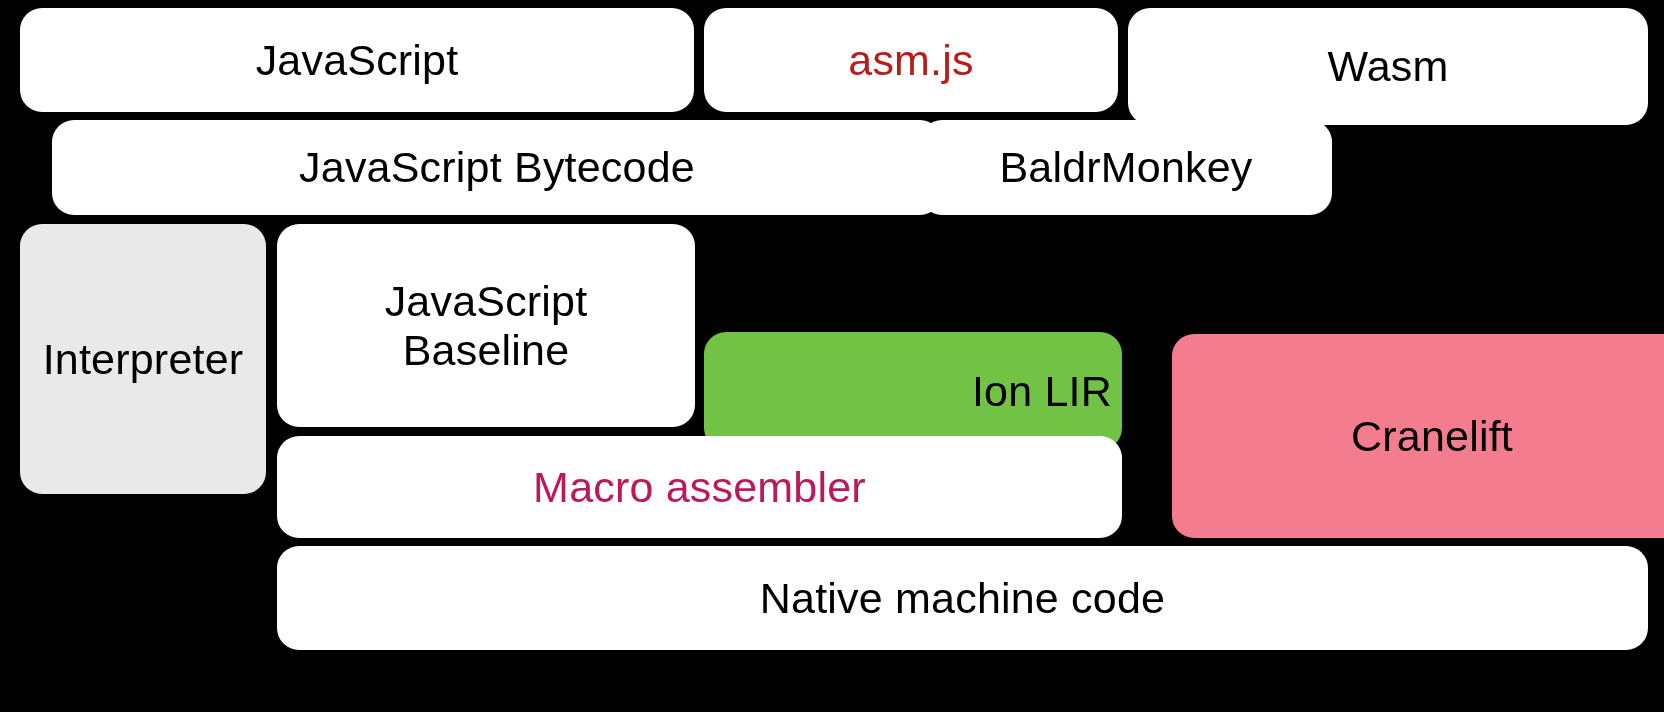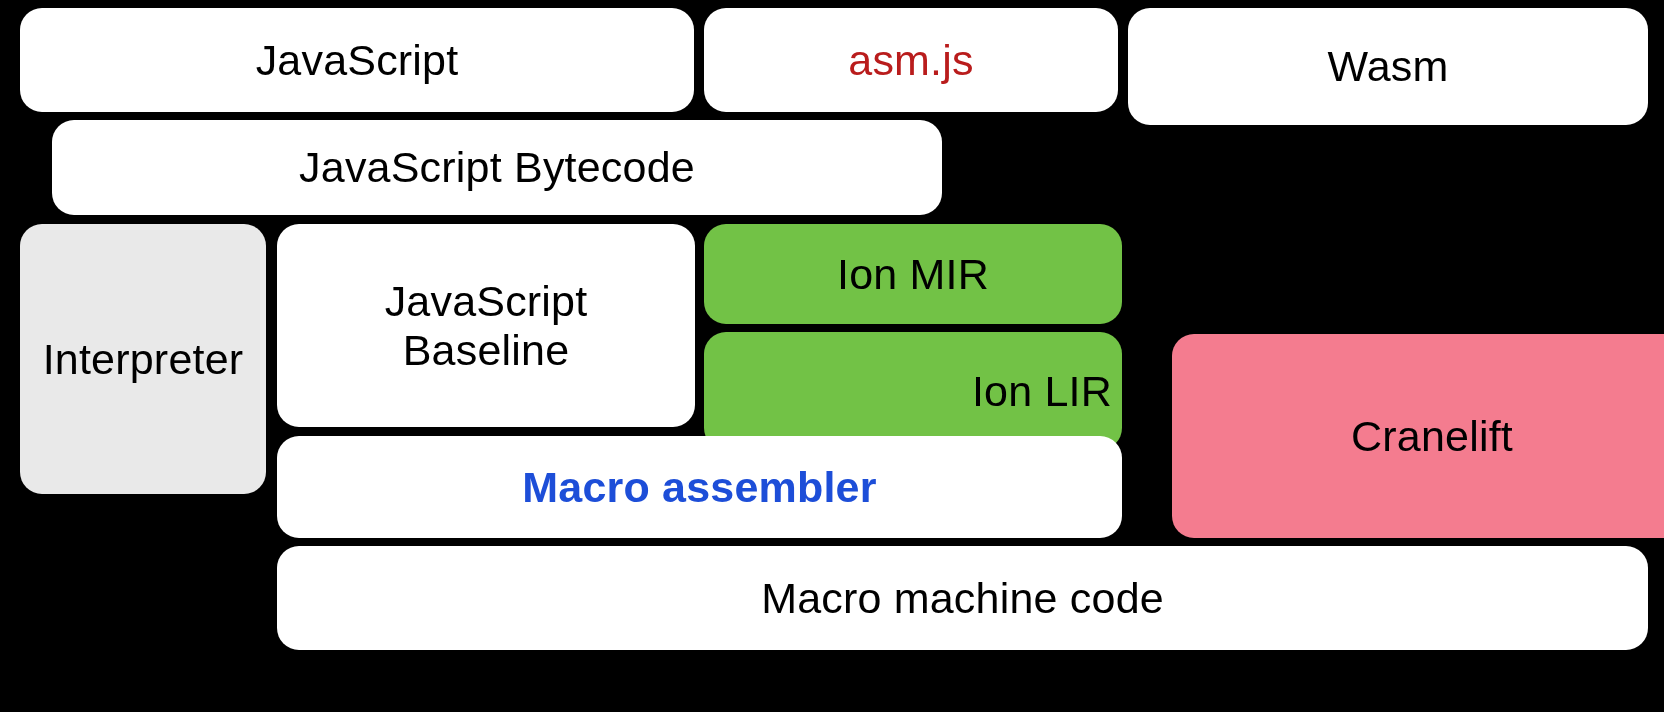--- a/index.html
+++ b/index.html
@@ -40,21 +40,21 @@
   .fill-pink  { background: #f47c8f; margin-left: 44px; }
 </style>
 </head>
 <body>
 
 <div id="diagram" style="background: rgb(0, 0, 0);">
     <div class="node fill-white" style="left: 20px; top: 8px; width: 674px; height: 104px; color: rgb(0, 0, 0);"><span>JavaScript</span></div>
     <div class="node fill-white" style="left: 704px; top: 8px; width: 414px; height: 104px; color: #b91c1c;"><span>asm.js</span></div>
     <div class="node fill-white" style="left: 1128px; top: 8px; width: 520px; height: 117px; color: rgb(0, 0, 0);"><span>Wasm</span></div>
     <div class="node fill-white" style="left: 20px; top: 120px; width: 890px; height: 95px; color: rgb(0, 0, 0); margin-left: 32px;"><span>JavaScript Bytecode</span></div>
+    <div class="node fill-white" style="left: 920px; top: 120px; width: 412px; height: 95px; color: rgb(0, 0, 0);"><span>BaldrMonkey</span></div>
     <div class="node fill-gray" style="left: 20px; top: 224px; width: 246px; height: 270px; color: rgb(0, 0, 0);"><span>Interpreter</span></div>
     <div class="node fill-white" style="left: 277px; top: 224px; width: 418px; height: 203px; color: rgb(0, 0, 0);"><span>JavaScript
 Baseline</span></div>
-    <div class="node fill-green" style="left: 704px; top: 224px; width: 418px; height: 100px; color: rgb(0, 0, 0);"><span>Ion MIR</span></div>
     <div class="node fill-green" style="left: 704px; top: 332px; width: 418px; height: 118px; color: rgb(0, 0, 0); justify-content: flex-end;"><span>Ion LIR</span></div>
-    <div class="node fill-white" style="left: 277px; top: 436px; width: 845px; height: 102px; color: #1d4ed8; font-weight: bold;"><span>Macro assembler</span></div>
+    <div class="node fill-white" style="left: 277px; top: 436px; width: 845px; height: 102px; color: #be185d;"><span>Macro assembler</span></div>
     <div class="node fill-pink" style="left: 1128px; top: 334px; width: 520px; height: 204px; color: rgb(0, 0, 0);"><span>Cranelift</span></div>
-    <div class="node fill-white" style="left: 277px; top: 546px; width: 1371px; height: 104px; color: rgb(0, 0, 0);"><span>Macro machine code</span></div>
+    <div class="node fill-white" style="left: 277px; top: 546px; width: 1371px; height: 104px; color: rgb(0, 0, 0);"><span>Native machine code</span></div>
   </div>
 
 </body></html>

